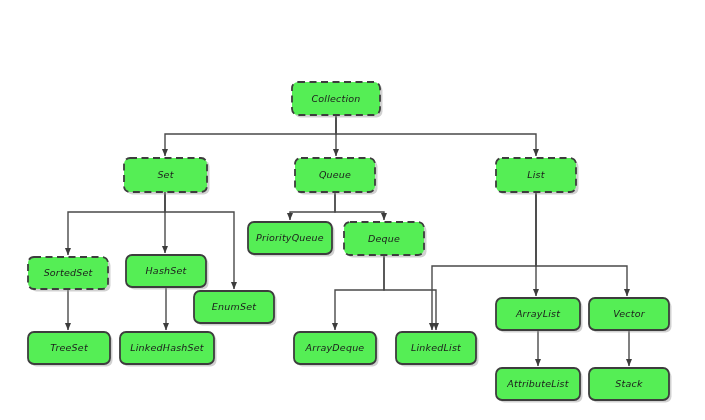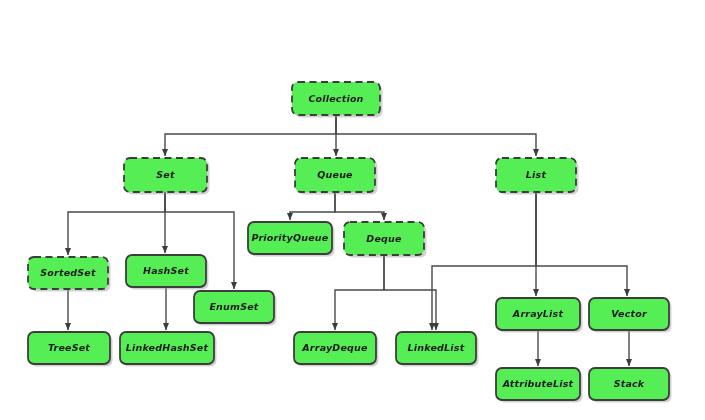--- a/index.html
+++ b/index.html
@@ -12,21 +12,20 @@
     width: 705px;
     height: 420px;
     overflow: hidden;
     font-family: "DejaVu Sans", sans-serif;
   }
   #diagram-root {
     position: relative;
     width: 705px;
     height: 420px;
     background: #ffffff;
-    font-weight: bold;
   }
   svg.diagram-canvas {
     position: absolute;
     top: 0;
     left: 0;
     width: 705px;
     height: 420px;
     display: block;
   }
   .node-label {

